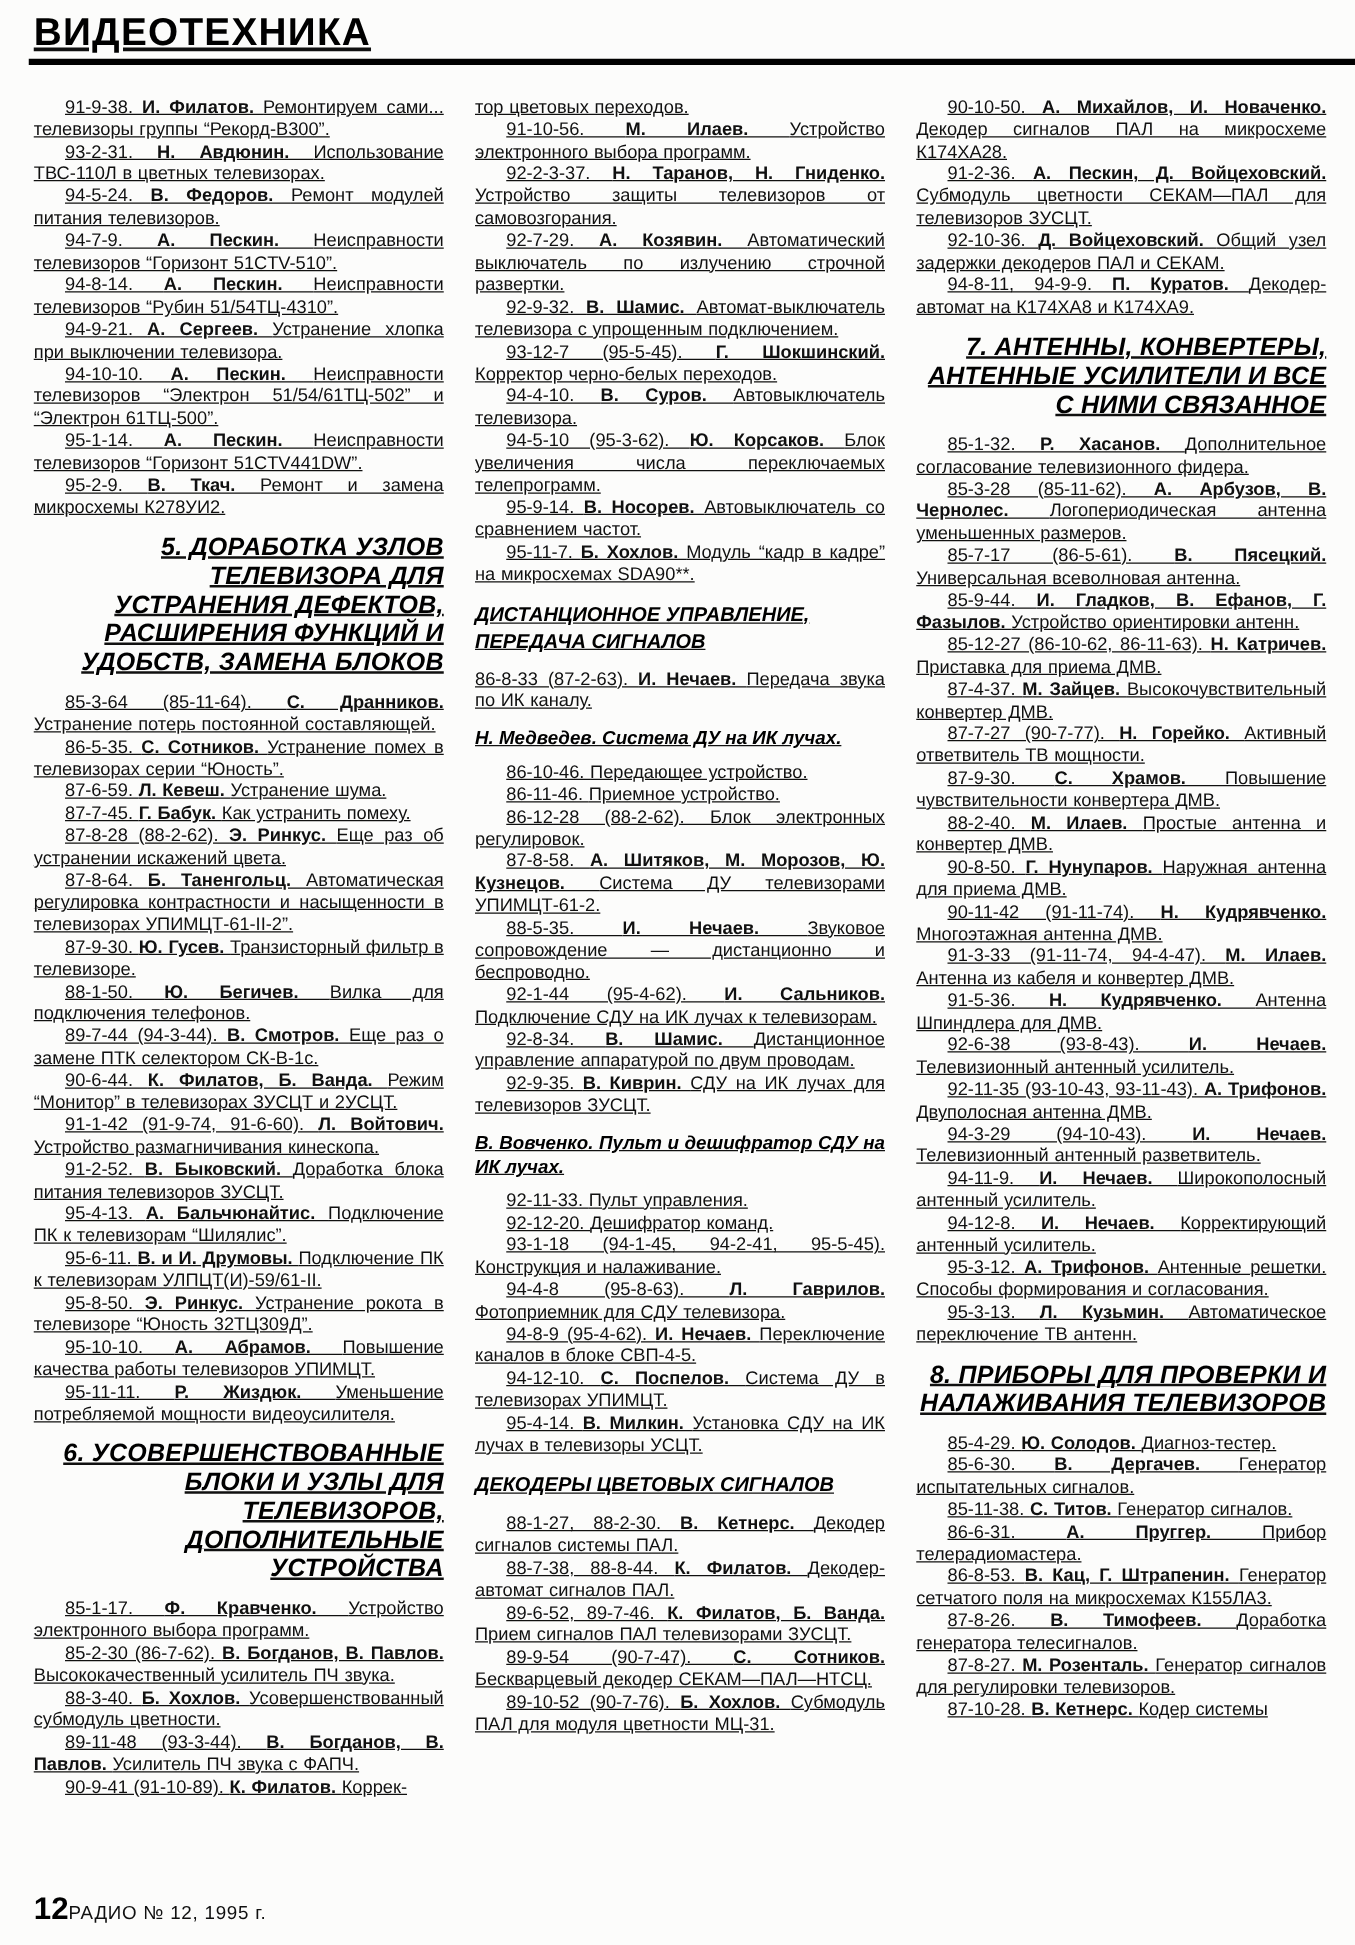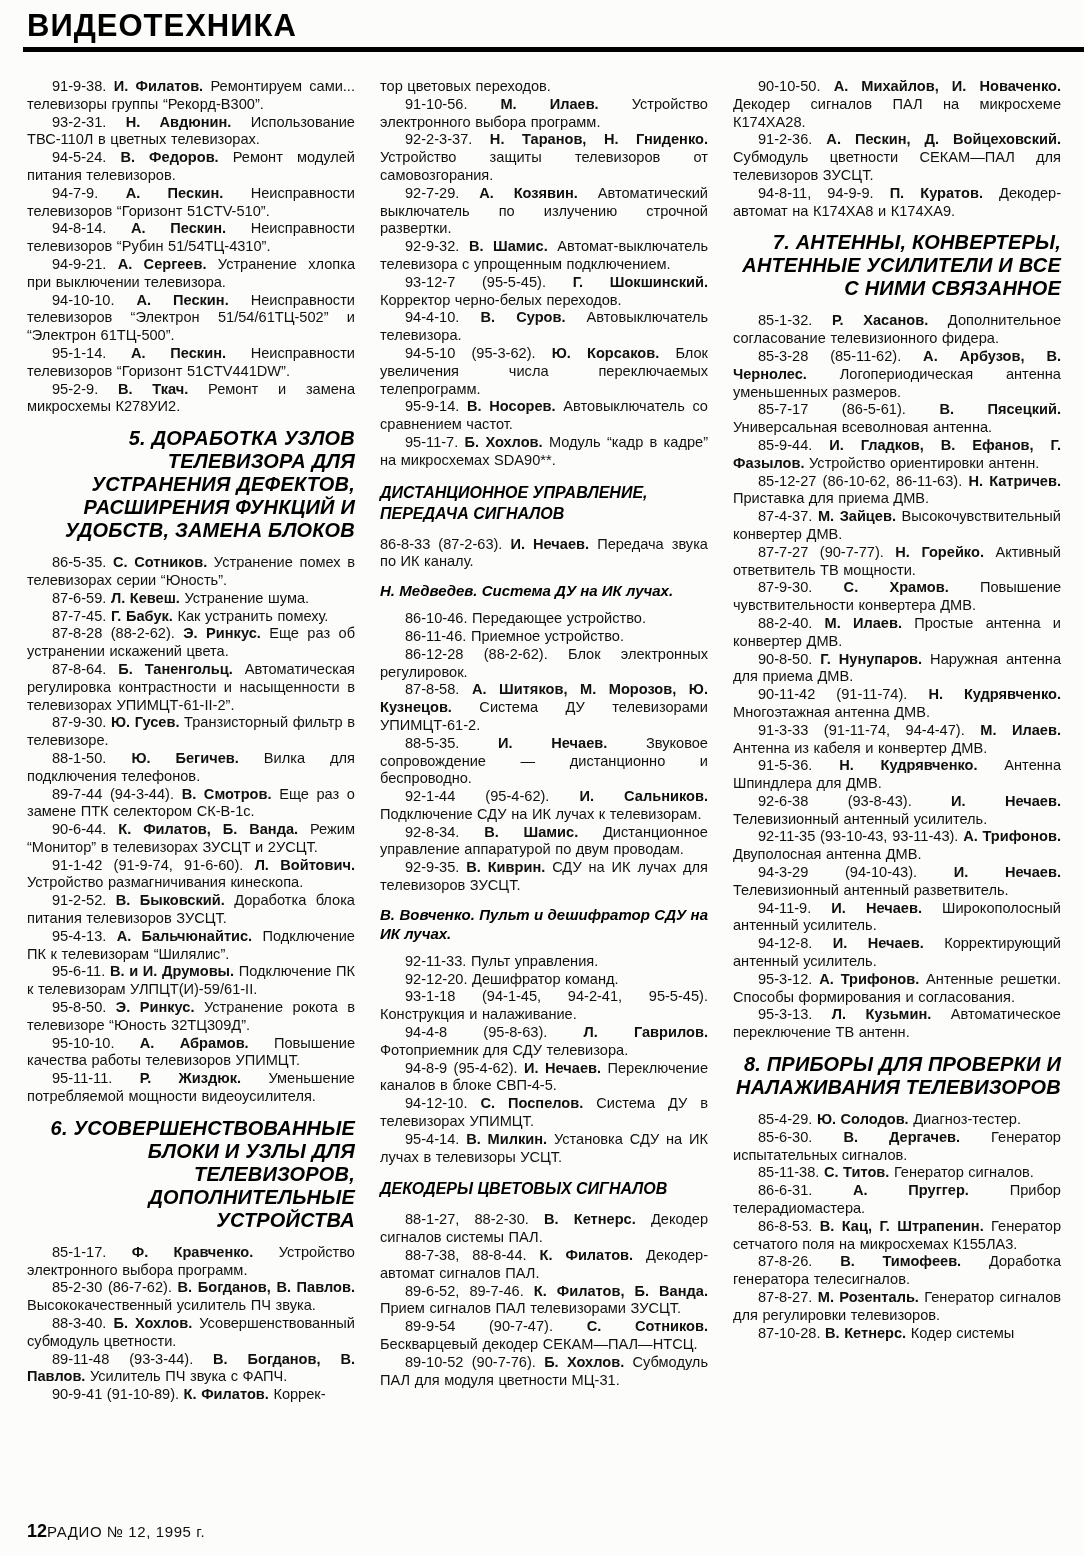--- a/index.html
+++ b/index.html
@@ -7,20 +7,21 @@
     width:1084px; height:1556px;
     background:#e9e9e9;
     font-family:"Liberation Sans", sans-serif;
     color:#101010;
   }
   .page {
     position:relative;
     width:1084px; height:1556px;
     background:#fcfcfb;
     overflow:hidden;
+    text-decoration:underline;
   }
   .masthead { padding:10px 0 0 27px; }
   .masthead .title {
     font-size:31px; font-weight:bold; letter-spacing:1px;
     line-height:32px; color:#000;
   }
   .head-rule {
     margin:5px 0 0 23px;
     height:5px; background:#000;
   }
@@ -56,21 +57,21 @@
   h4.subhead {
     font-size:15px; line-height:19px;
     font-weight:bold; font-style:italic;
     margin:10px 0 10px; text-align:justify; color:#000;
   }
   .footer {
     position:absolute; left:27px; bottom:14px;
     display:flex; align-items:baseline;
   }
   .footer .page-num {
-    font-size:18px; font-weight:bold; color:#000;
+    font-size:25px; font-weight:bold; color:#000;
   }
   .footer .journal {
     font-size:15px; letter-spacing:0.6px;
   }
 </style>
 </head>
 <body>
 
 <div class="page">
   <div class="masthead">
@@ -83,20 +84,21 @@
         <p class="entry"><span class="num">91-9-38. </span><b class="author">И. Филатов. </b><span class="txt">Ремонтируем сами... телевизоры группы “Рекорд-В300”.</span></p>
         <p class="entry"><span class="num">93-2-31. </span><b class="author">Н. Авдюнин. </b><span class="txt">Использование ТВС-110Л в цветных телевизорах.</span></p>
         <p class="entry"><span class="num">94-5-24. </span><b class="author">В. Федоров. </b><span class="txt">Ремонт модулей питания телевизоров.</span></p>
         <p class="entry"><span class="num">94-7-9. </span><b class="author">А. Пескин. </b><span class="txt">Неисправности телевизоров “Горизонт 51CTV-510”.</span></p>
         <p class="entry"><span class="num">94-8-14. </span><b class="author">А. Пескин. </b><span class="txt">Неисправности телевизоров “Рубин 51/54ТЦ-4310”.</span></p>
         <p class="entry"><span class="num">94-9-21. </span><b class="author">А. Сергеев. </b><span class="txt">Устранение хлопка при выключении телевизора.</span></p>
         <p class="entry"><span class="num">94-10-10. </span><b class="author">А. Пескин. </b><span class="txt">Неисправности телевизоров “Электрон 51/54/61ТЦ-502” и “Электрон 61ТЦ-500”.</span></p>
         <p class="entry"><span class="num">95-1-14. </span><b class="author">А. Пескин. </b><span class="txt">Неисправности телевизоров “Горизонт 51CTV441DW”.</span></p>
         <p class="entry"><span class="num">95-2-9. </span><b class="author">В. Ткач. </b><span class="txt">Ремонт и замена микросхемы К278УИ2.</span></p>
         <h2 class="section">5. ДОРАБОТКА УЗЛОВ ТЕЛЕВИЗОРА ДЛЯ УСТРАНЕНИЯ ДЕФЕКТОВ, РАСШИРЕНИЯ ФУНКЦИЙ И УДОБСТВ, ЗАМЕНА БЛОКОВ</h2>
+        <p class="entry"><span class="num">85-3-64 (85-11-64). </span><b class="author">С. Дранников. </b><span class="txt">Устранение потерь постоянной составляющей.</span></p>
         <p class="entry"><span class="num">86-5-35. </span><b class="author">С. Сотников. </b><span class="txt">Устранение помех в телевизорах серии “Юность”.</span></p>
         <p class="entry"><span class="num">87-6-59. </span><b class="author">Л. Кевеш. </b><span class="txt">Устранение шума.</span></p>
         <p class="entry"><span class="num">87-7-45. </span><b class="author">Г. Бабук. </b><span class="txt">Как устранить помеху.</span></p>
         <p class="entry"><span class="num">87-8-28 (88-2-62). </span><b class="author">Э. Ринкус. </b><span class="txt">Еще раз об устранении искажений цвета.</span></p>
         <p class="entry"><span class="num">87-8-64. </span><b class="author">Б. Таненгольц. </b><span class="txt">Автоматическая регулировка контрастности и насыщенности в телевизорах УПИМЦТ-61-II-2”.</span></p>
         <p class="entry"><span class="num">87-9-30. </span><b class="author">Ю. Гусев. </b><span class="txt">Транзисторный фильтр в телевизоре.</span></p>
         <p class="entry"><span class="num">88-1-50. </span><b class="author">Ю. Бегичев. </b><span class="txt">Вилка для подключения телефонов.</span></p>
         <p class="entry"><span class="num">89-7-44 (94-3-44). </span><b class="author">В. Смотров. </b><span class="txt">Еще раз о замене ПТК селектором СК-В-1с.</span></p>
         <p class="entry"><span class="num">90-6-44. </span><b class="author">К. Филатов, Б. Ванда. </b><span class="txt">Режим “Монитор” в телевизорах ЗУСЦТ и 2УСЦТ.</span></p>
         <p class="entry"><span class="num">91-1-42 (91-9-74, 91-6-60). </span><b class="author">Л. Войтович. </b><span class="txt">Устройство размагничивания кинескопа.</span></p>
@@ -146,20 +148,21 @@
         <h3 class="subsection">ДЕКОДЕРЫ ЦВЕТОВЫХ СИГНАЛОВ</h3>
         <p class="entry"><span class="num">88-1-27, 88-2-30. </span><b class="author">В. Кетнерс. </b><span class="txt">Декодер сигналов системы ПАЛ.</span></p>
         <p class="entry"><span class="num">88-7-38, 88-8-44. </span><b class="author">К. Филатов. </b><span class="txt">Декодер-автомат сигналов ПАЛ.</span></p>
         <p class="entry"><span class="num">89-6-52, 89-7-46. </span><b class="author">К. Филатов, Б. Ванда. </b><span class="txt">Прием сигналов ПАЛ телевизорами ЗУСЦТ.</span></p>
         <p class="entry"><span class="num">89-9-54 (90-7-47). </span><b class="author">С. Сотников. </b><span class="txt">Бескварцевый декодер СЕКАМ—ПАЛ—НТСЦ.</span></p>
         <p class="entry"><span class="num">89-10-52 (90-7-76). </span><b class="author">Б. Хохлов. </b><span class="txt">Субмодуль ПАЛ для модуля цветности МЦ-31.</span></p>
       </div>
     <div class="col">
         <p class="entry"><span class="num">90-10-50. </span><b class="author">А. Михайлов, И. Новаченко. </b><span class="txt">Декодер сигналов ПАЛ на микросхеме К174ХА28.</span></p>
         <p class="entry"><span class="num">91-2-36. </span><b class="author">А. Пескин, Д. Войцеховский. </b><span class="txt">Субмодуль цветности СЕКАМ—ПАЛ для телевизоров ЗУСЦТ.</span></p>
+        <p class="entry"><span class="num">92-10-36. </span><b class="author">Д. Войцеховский. </b><span class="txt">Общий узел задержки декодеров ПАЛ и СЕКАМ.</span></p>
         <p class="entry"><span class="num">94-8-11, 94-9-9. </span><b class="author">П. Куратов. </b><span class="txt">Декодер-автомат на К174ХА8 и К174ХА9.</span></p>
         <h2 class="section">7. АНТЕННЫ, КОНВЕРТЕРЫ, АНТЕННЫЕ УСИЛИТЕЛИ И ВСЕ С НИМИ СВЯЗАННОЕ</h2>
         <p class="entry"><span class="num">85-1-32. </span><b class="author">Р. Хасанов. </b><span class="txt">Дополнительное согласование телевизионного фидера.</span></p>
         <p class="entry"><span class="num">85-3-28 (85-11-62). </span><b class="author">А. Арбузов, В. Чернолес. </b><span class="txt">Логопериодическая антенна уменьшенных размеров.</span></p>
         <p class="entry"><span class="num">85-7-17 (86-5-61). </span><b class="author">В. Пясецкий. </b><span class="txt">Универсальная всеволновая антенна.</span></p>
         <p class="entry"><span class="num">85-9-44. </span><b class="author">И. Гладков, В. Ефанов, Г. Фазылов. </b><span class="txt">Устройство ориентировки антенн.</span></p>
         <p class="entry"><span class="num">85-12-27 (86-10-62, 86-11-63). </span><b class="author">Н. Катричев. </b><span class="txt">Приставка для приема ДМВ.</span></p>
         <p class="entry"><span class="num">87-4-37. </span><b class="author">М. Зайцев. </b><span class="txt">Высокочувствительный конвертер ДМВ.</span></p>
         <p class="entry"><span class="num">87-7-27 (90-7-77). </span><b class="author">Н. Горейко. </b><span class="txt">Активный ответвитель ТВ мощности.</span></p>
         <p class="entry"><span class="num">87-9-30. </span><b class="author">С. Храмов. </b><span class="txt">Повышение чувствительности конвертера ДМВ.</span></p>

